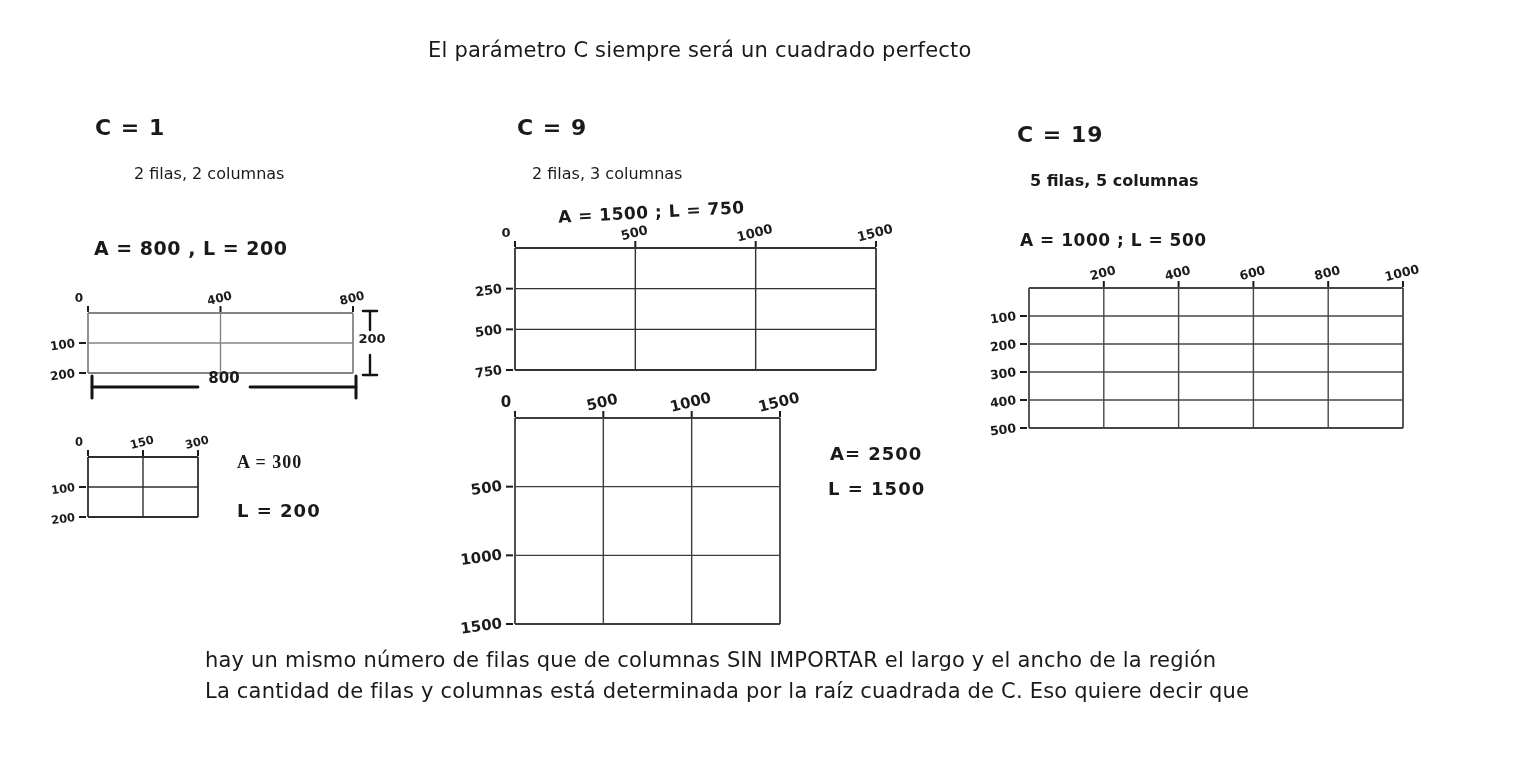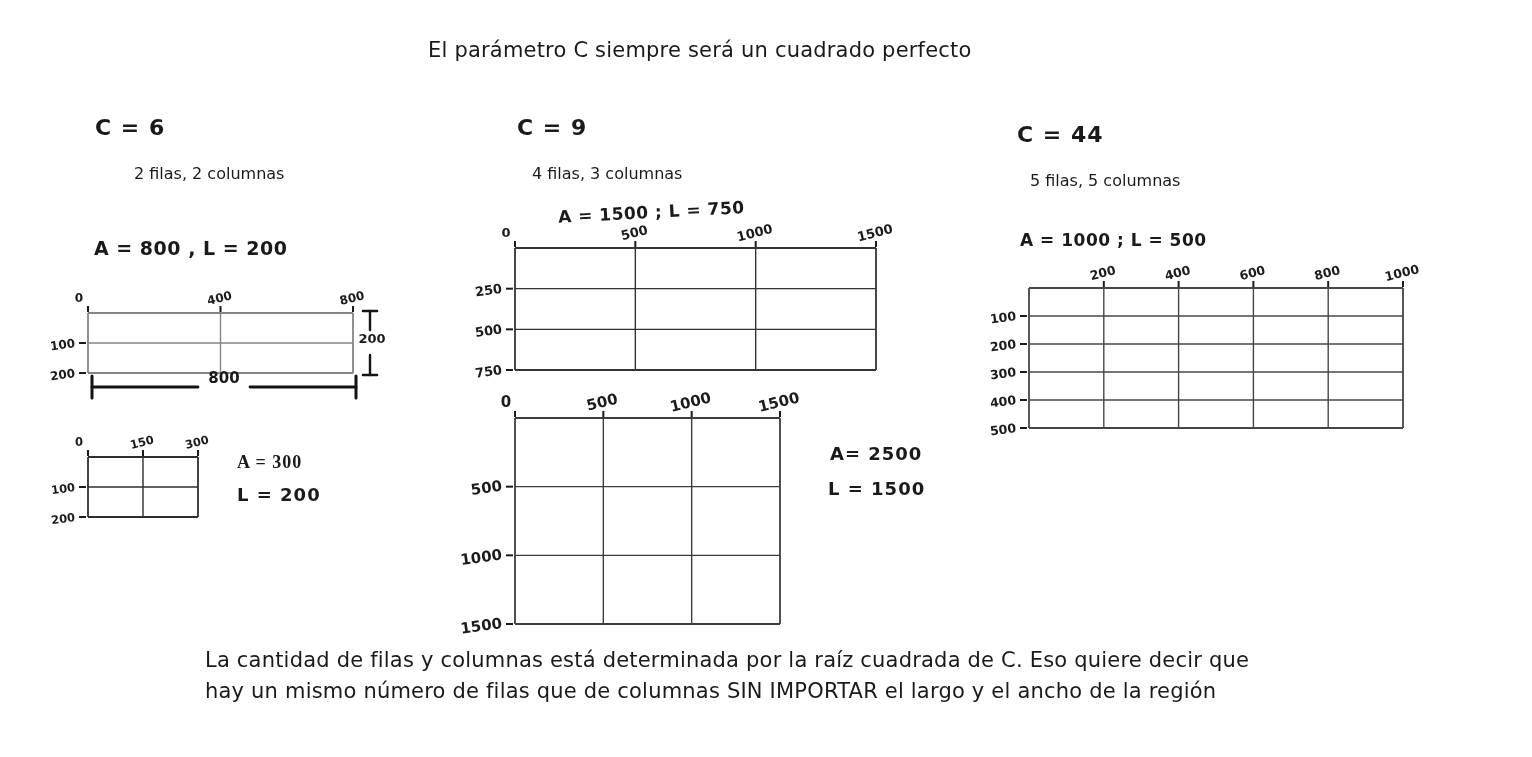--- a/index.html
+++ b/index.html
@@ -27,21 +27,21 @@
   .dim-label { position: absolute; font-size: 13px; font-weight: 700; text-align: center; }
   .footer { font-size: 21px; font-weight: 500; line-height: 31px; letter-spacing: 0.2px; }
 </style>
 </head>
 <body>
 
 <div class="canvas">
 
   <div class="abs title" style="left:428px; top:38px;">El parámetro C siempre será un cuadrado perfecto</div>
 
-  <div class="abs heading" style="left:95px; top:115px;">C = 6</div>
+  <div class="abs heading" style="left:95px; top:115px;">C = 1</div>
   <div class="abs subheading" style="left:134px; top:164px;">2 filas, 2 columnas</div>
   <div class="abs params" style="left:94px; top:237px; font-size:19px;">A = 800 ,   L = 200</div>
 
   <div class="grid-box" style="left:88px; top:313px; width:265px; height:60px;">
       <svg width="265" height="60" class="grid-svg">
         <line x1="0" y1="0" x2="0" y2="60" stroke="#848484" stroke-width="1.8"></line>
         <line x1="132.5" y1="0" x2="132.5" y2="60" stroke="#848484" stroke-width="1.4"></line>
         <line x1="265" y1="0" x2="265" y2="60" stroke="#848484" stroke-width="1.8"></line>
         <line x1="0" y1="0" x2="265" y2="0" stroke="#848484" stroke-width="1.8"></line>
         <line x1="0" y1="30" x2="265" y2="30" stroke="#848484" stroke-width="1.4"></line>
@@ -90,24 +90,24 @@
         <line x1="110" y1="-7" x2="110" y2="-1" stroke="#1b1b1b" stroke-width="2"></line>
         <text x="110" y="-11" text-anchor="middle" font-size="11.5" fill="#1b1b1b" transform="rotate(-14 110 -11)">300</text>
         <line x1="-9" y1="30" x2="-2" y2="30" stroke="#1b1b1b" stroke-width="2"></line>
         <text x="-13" y="34" text-anchor="end" font-size="11.5" fill="#1b1b1b" transform="rotate(-8 -13 30)">100</text>
         <line x1="-9" y1="60" x2="-2" y2="60" stroke="#1b1b1b" stroke-width="2"></line>
         <text x="-13" y="64" text-anchor="end" font-size="11.5" fill="#1b1b1b" transform="rotate(-8 -13 60)">200</text>
       </svg>
     </div>
 
   <div class="abs side-label" style="left:237px; top:452px;font-family:Liberation Serif, serif;">A = 300</div>
-  <div class="abs side-label" style="left:237px; top:484px;text-align:center;">L = 200</div>
+  <div class="abs side-label" style="left:237px; top:500px;text-align:center;">L = 200</div>
 
   <div class="abs heading" style="left:517px; top:115px;">C = 9</div>
-  <div class="abs subheading" style="left:532px; top:164px;">4 filas, 3 columnas</div>
+  <div class="abs subheading" style="left:532px; top:164px;">2 filas, 3 columnas</div>
   <div class="abs params" style="left:558px; top:202px; font-size:17px; transform:rotate(-3deg);">A = 1500 ;  L = 750</div>
 
   <div class="grid-box" style="left:515px; top:248px; width:361px; height:122px;">
       <svg width="361" height="122" class="grid-svg">
         <line x1="0" y1="0" x2="0" y2="122" stroke="#333333" stroke-width="1.8"></line>
         <line x1="120.33333333333333" y1="0" x2="120.33333333333333" y2="122" stroke="#333333" stroke-width="1.4"></line>
         <line x1="240.66666666666666" y1="0" x2="240.66666666666666" y2="122" stroke="#333333" stroke-width="1.4"></line>
         <line x1="361" y1="0" x2="361" y2="122" stroke="#333333" stroke-width="1.8"></line>
         <line x1="0" y1="0" x2="361" y2="0" stroke="#333333" stroke-width="1.8"></line>
         <line x1="0" y1="40.666666666666664" x2="361" y2="40.666666666666664" stroke="#333333" stroke-width="1.4"></line>
@@ -153,22 +153,22 @@
         <line x1="-9" y1="137.34019999999998" x2="-2" y2="137.34019999999998" stroke="#1b1b1b" stroke-width="2"></line>
         <text x="-13" y="141.34019999999998" text-anchor="end" font-size="15" fill="#1b1b1b" transform="rotate(-8 -13 137.34019999999998)">1000</text>
         <line x1="-9" y1="206" x2="-2" y2="206" stroke="#1b1b1b" stroke-width="2"></line>
         <text x="-13" y="210" text-anchor="end" font-size="15" fill="#1b1b1b" transform="rotate(-8 -13 206)">1500</text>
       </svg>
     </div>
 
   <div class="abs side-label" style="left:830px; top:443px;">A= 2500</div>
   <div class="abs side-label" style="left:828px; top:478px;">L = 1500</div>
 
-  <div class="abs heading" style="left:1017px; top:122px;">C = 44</div>
-  <div class="abs subheading" style="left:1030px; top:171px;">5 filas, 5 columnas</div>
+  <div class="abs heading" style="left:1017px; top:122px;">C = 19</div>
+  <div class="abs subheading" style="left:1030px; top:171px;font-weight:bold;">5 filas, 5 columnas</div>
   <div class="abs params" style="left:1020px; top:230px; font-size:17px;">A = 1000  ;   L = 500</div>
 
   <div class="grid-box" style="left:1029px; top:288px; width:374px; height:140px;">
       <svg width="374" height="140" class="grid-svg">
         <line x1="0" y1="0" x2="0" y2="140" stroke="#464646" stroke-width="1.8"></line>
         <line x1="74.8" y1="0" x2="74.8" y2="140" stroke="#464646" stroke-width="1.4"></line>
         <line x1="149.6" y1="0" x2="149.6" y2="140" stroke="#464646" stroke-width="1.4"></line>
         <line x1="224.4" y1="0" x2="224.4" y2="140" stroke="#464646" stroke-width="1.4"></line>
         <line x1="299.2" y1="0" x2="299.2" y2="140" stroke="#464646" stroke-width="1.4"></line>
         <line x1="374" y1="0" x2="374" y2="140" stroke="#464646" stroke-width="1.8"></line>
@@ -195,17 +195,17 @@
         <line x1="-9" y1="84" x2="-2" y2="84" stroke="#1b1b1b" stroke-width="2"></line>
         <text x="-13" y="88" text-anchor="end" font-size="12.5" fill="#1b1b1b" transform="rotate(-8 -13 84)">300</text>
         <line x1="-9" y1="112" x2="-2" y2="112" stroke="#1b1b1b" stroke-width="2"></line>
         <text x="-13" y="116" text-anchor="end" font-size="12.5" fill="#1b1b1b" transform="rotate(-8 -13 112)">400</text>
         <line x1="-9" y1="140" x2="-2" y2="140" stroke="#1b1b1b" stroke-width="2"></line>
         <text x="-13" y="144" text-anchor="end" font-size="12.5" fill="#1b1b1b" transform="rotate(-8 -13 140)">500</text>
       </svg>
     </div>
 
   <div class="abs footer" style="left:205px; top:645px;">
+    <div>hay un mismo número de filas que de columnas SIN IMPORTAR el largo y el ancho de la región</div>
     <div>La cantidad de filas y columnas está determinada por la raíz cuadrada de C. Eso quiere decir que</div>
-    <div>hay un mismo número de filas que de columnas SIN IMPORTAR el largo y el ancho de la región</div>
   </div>
 
 </div>
 
 </body></html>

